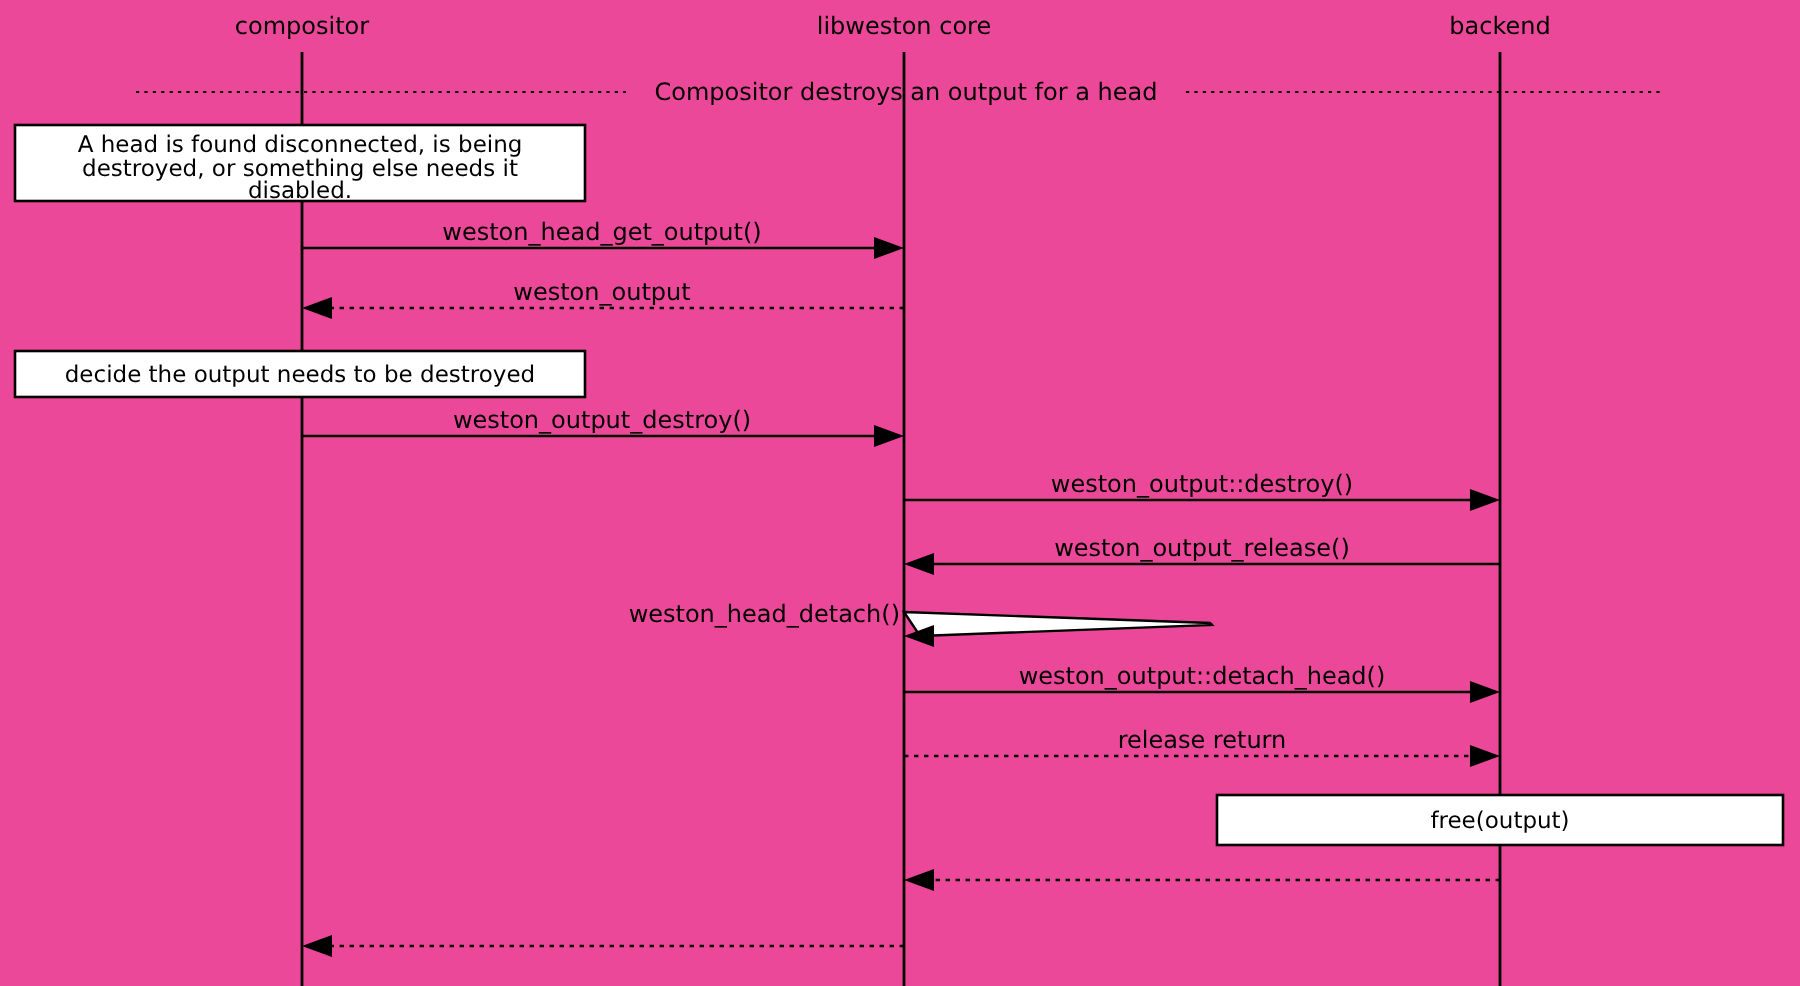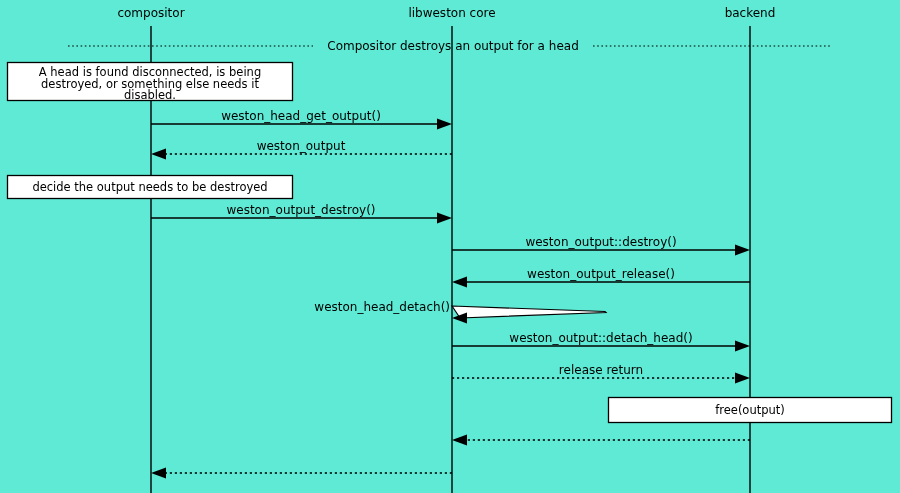--- a/index.html
+++ b/index.html
@@ -7,21 +7,21 @@
     padding: 0;
     background: #ffffff;
   }
   body {
     font-family: "DejaVu Sans", sans-serif;
   }
   #diagram-root {
     position: relative;
     width: 900px;
     height: 493px;
-    background: #5eead4;
+    background: #ec4899;
     overflow: hidden;
   }
   svg#seq-svg {
     position: absolute;
     left: 0;
     top: 0;
     width: 900px;
     height: 493px;
     display: block;
   }

